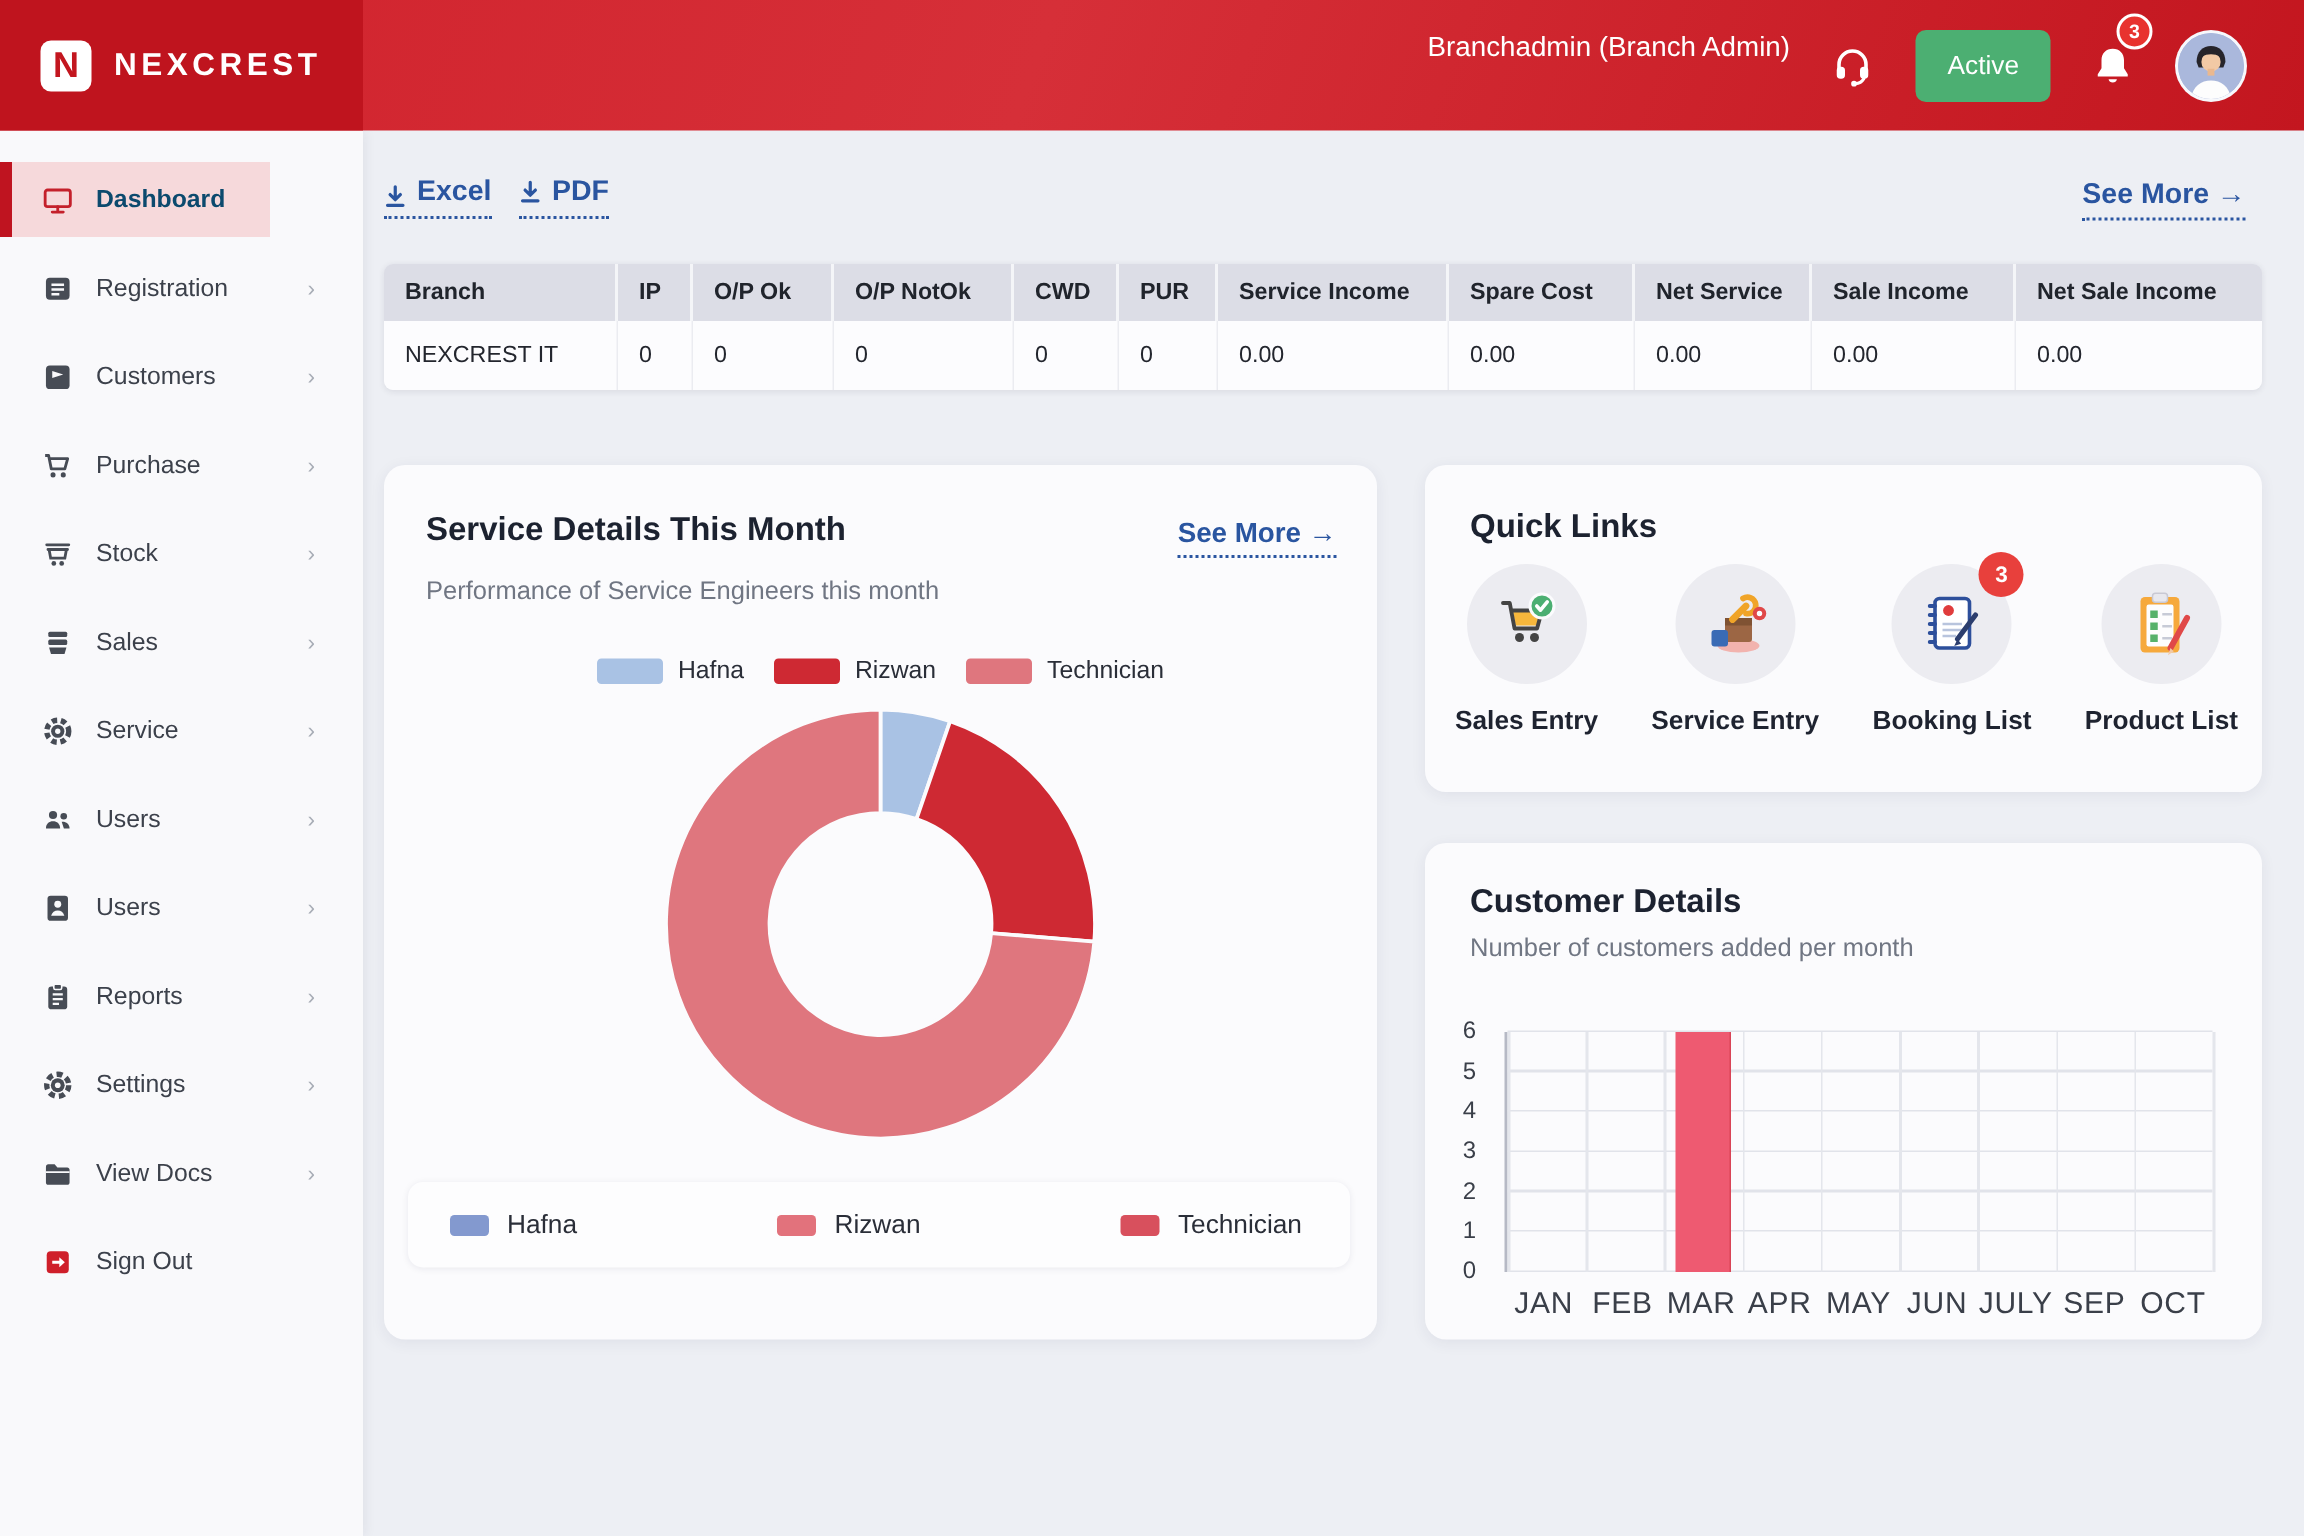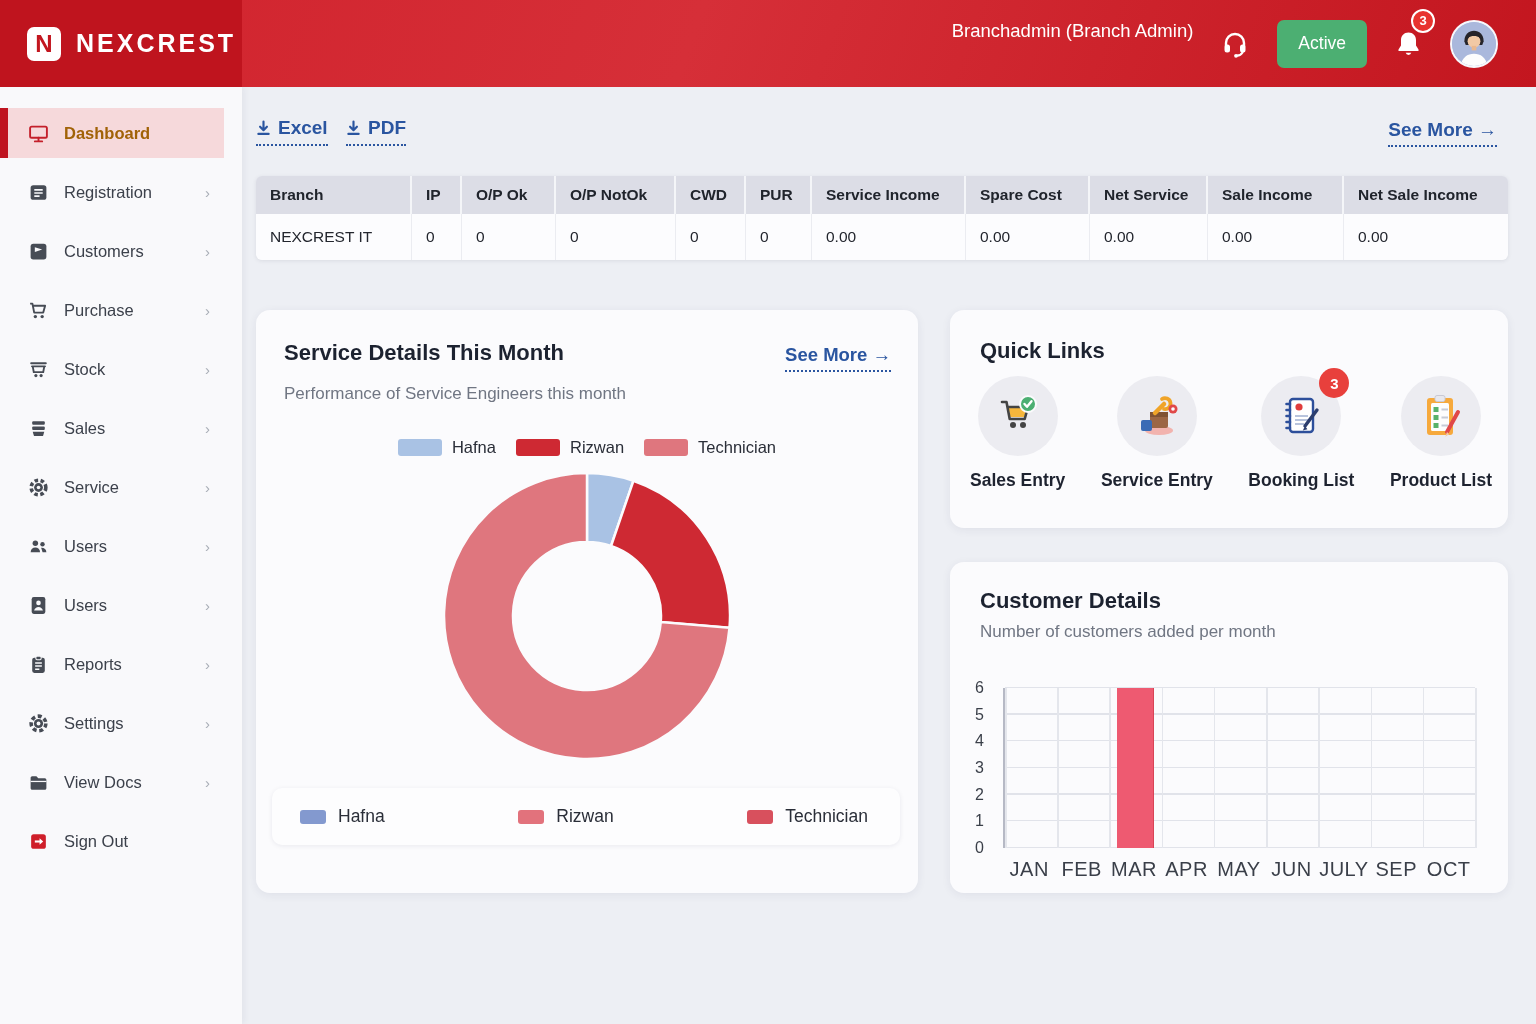--- a/index.html
+++ b/index.html
@@ -4,34 +4,34 @@
 <style>
   * { margin:0; padding:0; box-sizing:border-box; }
   html,body { width:1536px; height:1024px; }
   body { font-family:"Liberation Sans", sans-serif; background:#edeff4; position:relative; overflow:hidden; color:#23262e; }
 
   
   .header { position:absolute; top:0; left:0; width:1536px; height:87px;
     background:linear-gradient(110deg,#d0222c 0%,#d62f38 45%,#c3161f 100%); display:flex; align-items:center; z-index:20; }
   .brand { width:242px; height:100%; background:#bf141e; display:flex; align-items:center; padding-left:27px; gap:15px; flex:0 0 auto; }
   .logo-box { width:34px; height:34px; background:#ffffff; border-radius:7px; color:#c3161f; font-weight:bold; font-size:24px; display:flex; align-items:center; justify-content:center; }
-  .brand-name { color:#fff; font-size:25px; font-weight:bold; letter-spacing:3px; }
+  .brand-name { color:#fff; font-size:21px; font-weight:bold; letter-spacing:3px; }
   .header-right { margin-left:auto; display:flex; gap:28px; padding-right:38px; }
   .header-user { color:#fff; font-size:18.5px; }
   .icon-btn { position:relative; display:flex; align-items:center; justify-content:center; cursor:pointer; }
   .status-button { background:#4caf72; color:#fff; border:none; padding:9px 21px; border-radius:7px; font-size:17.5px; cursor:pointer; font-family:inherit; }
   .badge { position:absolute; top:-11px; right:-13px; background:#e8332f; color:#fff; min-width:24px; height:24px; border-radius:50%; border:2.5px solid #fff; font-size:13px; font-weight:bold; display:flex; align-items:center; justify-content:center; }
   .avatar { width:48px; height:48px; border-radius:50%; overflow:hidden; border:2px solid rgba(255,255,255,.9); cursor:pointer; background:#aab8dc; }
 
   
   .sidebar { position:absolute; top:87px; left:0; width:242px; bottom:0; background:#f9f9fb; box-shadow:2px 0 7px rgba(30,30,60,.06); padding-top:21px; z-index:10; }
   .side-item { height:50px; display:flex; align-items:center; padding-left:28px; gap:15px; margin-bottom:9px; color:#3c414b; font-size:16.5px; cursor:pointer; }
   .side-item .sicon { width:21px; height:21px; flex:0 0 auto; color:#474c55; }
   .side-item .chev { margin-left:auto; margin-right:32px; color:#a8adb6; font-size:15px; }
-  .side-item.active { background:#f6d9db; border-left:8px solid #bf1420; padding-left:20px; color:#a16207; width:224px; font-weight:bold; }
+  .side-item.active { background:#f6d9db; border-left:8px solid #bf1420; padding-left:20px; color:#0c4a6e; width:180px; font-weight:bold; }
   .side-item.active .sicon { color:#c4202b; }
   .side-item.danger .sicon { color:#cf1f2a; }
 
   
   .dl-link { position:absolute; top:117px; display:inline-flex; align-items:center; gap:7px; color:#2a55a0; font-weight:bold; font-size:19px; border-bottom:2.5px dotted #2a55a0; padding-bottom:5px; cursor:pointer; }
   .see-more { position:absolute; color:#2a55a0; font-weight:bold; border-bottom:2.5px dotted #2a55a0; padding-bottom:4px; cursor:pointer; }
   #see-more-top { top:119px; right:39px; font-size:19px; }
 
   
   .table-wrap { position:absolute; left:256px; top:176px; width:1252px; border-radius:6px; overflow:hidden; box-shadow:0 1px 4px rgba(30,30,60,.09); }
@@ -233,21 +233,21 @@
   <div class="side-item danger">
     <svg class="sicon" viewBox="0 0 20 20">
         <rect x="3" y="3" width="14" height="14" rx="2.5" fill="currentColor"></rect>
         <path d="M6.5 10h5.5" stroke="#fff" stroke-width="2"></path>
         <path d="M11 6.8 14.5 10 11 13.2z" fill="#fff"></path>
       </svg>
     <span>Sign Out</span>
   </div>
 </div>
 
-<div class="dl-link" style="left:256px;">
+<div class="dl-link" style="left:256px;align-items:flex-end;">
   <svg width="15" height="16" viewBox="0 0 14 14">
       <path d="M7 1v7.5M3.8 5.8 7 9l3.2-3.2M2.2 12.5h9.6" fill="none" stroke="#2a55a0" stroke-width="2" stroke-linecap="round" stroke-linejoin="round"></path>
     </svg>
   <span>Excel</span>
 </div>
 <div class="dl-link" style="left:346px;">
   <svg width="15" height="16" viewBox="0 0 14 14">
       <path d="M7 1v7.5M3.8 5.8 7 9l3.2-3.2M2.2 12.5h9.6" fill="none" stroke="#2a55a0" stroke-width="2" stroke-linecap="round" stroke-linejoin="round"></path>
     </svg>
   <span>PDF</span>

